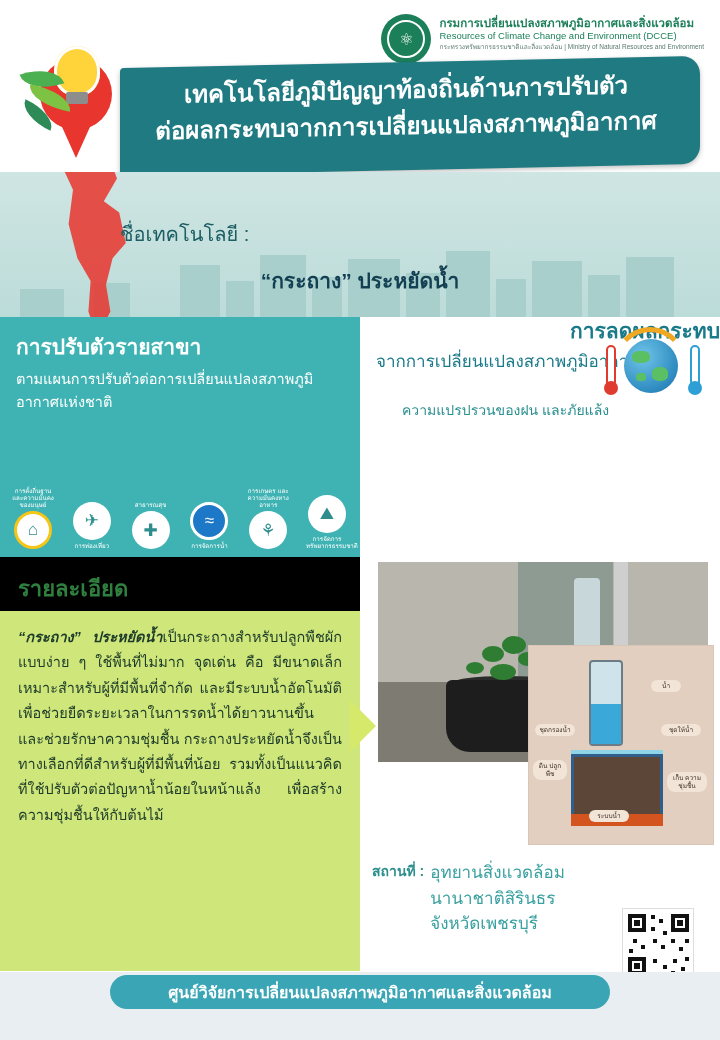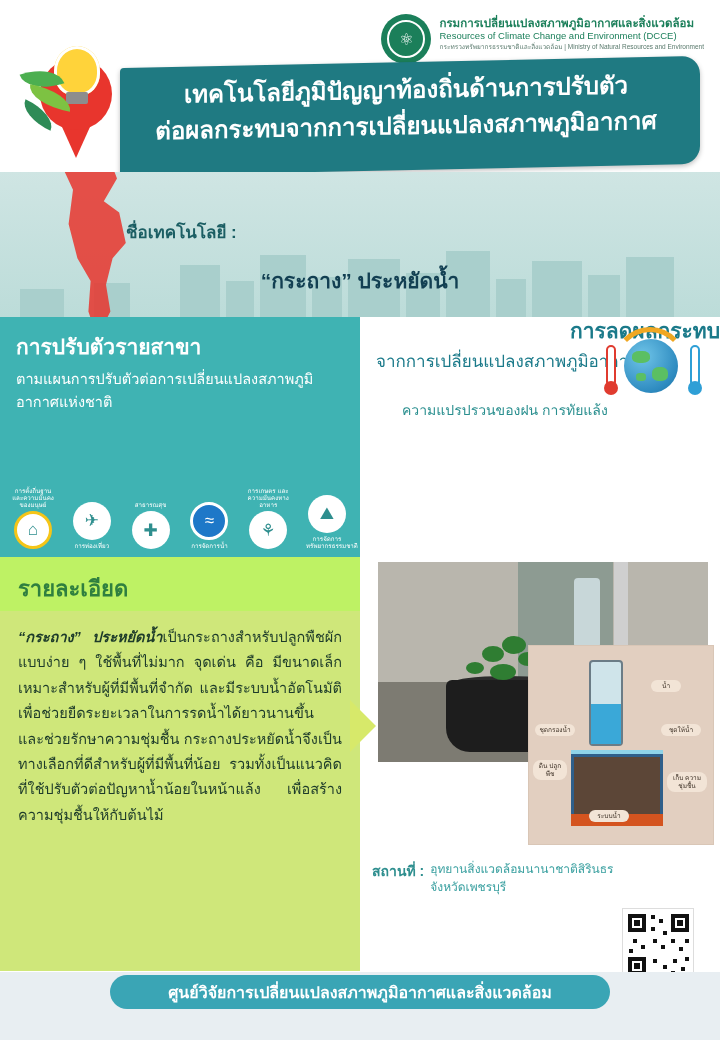--- a/index.html
+++ b/index.html
@@ -90,22 +90,22 @@
   .skyline { position:absolute; bottom:0; left:0; width:720px; height:72px; }
   .sky-b { position:absolute; bottom:0; background:#a9cfcc; }
   .map-thailand {
     position:absolute; left:40px; top:-24px; width:110px; height:190px;
     background:#e8352d; opacity:0.85;
     clip-path: polygon(38% 0%, 62% 4%, 70% 16%, 58% 28%, 72% 34%, 78% 50%,
                        66% 58%, 60% 72%, 64% 86%, 52% 100%, 44% 86%, 46% 70%,
                        34% 58%, 26% 40%, 30% 22%, 22% 12%);
   }
   .tech-name-label {
-    position:absolute; left:126px; top:46px;
-    font-size:17px; color:#1b5e63; font-weight:bold;
+    position:absolute; left:120px; top:46px;
+    font-size:20px; color:#1b5e63; font-weight:normal;
   }
   .tech-name-value {
     position:absolute; left:0; top:92px; width:720px; text-align:center;
     font-size:21px; color:#123f52; font-weight:bold;
   }
 
   
   .panel-left {
     position:absolute; top:317px; left:0; width:360px; height:240px;
     background:#3fb3b3;
@@ -163,21 +163,21 @@
   .thermo .bulbt {
     position:absolute; left:-4px; bottom:-10px; width:14px;height:14px;border-radius:50%;
     background:#e03b2f;
   }
   .thermo2 { border-color:#2e9fd6; }
   .thermo2 .bulbt { background:#2e9fd6; }
 
   
   .detail {
     position:absolute; top:557px; left:0; width:360px; height:383px;
-    background:#bef264;
+    background:#000000;
   }
   .detail h2 {
     font-size:22px; color:#2f7f3f; font-weight:bold; margin:14px 0 6px 18px;
   }
   .detail-body {
     position:absolute; top:54px; left:0; width:360px; height:360px;
     background:#cfe77a;
     padding:14px 18px;
     font-size:14.5px; color:#1d3b2a; line-height:1.75;
     text-align:justify;
@@ -216,21 +216,21 @@
   .pb-tank-top { position:absolute; left:42px; top:104px; width:92px; height:12px; background:#8fd3e8; }
   .pb-base { position:absolute; left:42px; top:168px; width:92px; height:12px; background:#d4541f; }
   .pb-lbl { position:absolute; font-size:6.5px; color:#3b2f24; background:#f2e4d6; border-radius:8px; padding:2px 4px; text-align:center; line-height:1.25;}
 
   
   .location {
     position:absolute; left:372px; top:860px; width:250px;
     display:flex; gap:6px;
   }
   .loc-label { font-size:14px; color:#2f8f8f; font-weight:bold; white-space:nowrap; }
-  .loc-value { font-size:12px; color:#3aa0a0; line-height:1.5; }
+  .loc-value { font-size:17px; color:#3aa0a0; line-height:1.5; }
 
   
   .qr-box { position:absolute; left:622px; top:908px; width:72px; height:72px; background:#fff; border:1px solid #ddd; }
   .qr-cell { position:absolute; background:#111; }
   .qr-caption { position:absolute; left:612px; top:984px; width:96px; text-align:center; font-size:8.5px; color:#2f8f8f; }
 
   
   .footer-bar {
     position:absolute; left:0; bottom:0; width:720px; height:68px;
     background:#e8eef2;
@@ -330,21 +330,21 @@
           <div class="ic-cap">การจัดการ
 ทรัพยากรธรรมชาติ</div>
         </div>
       </div>
     </div>
   </div>
 
   <div class="panel-right">
     <h2>การลดผลกระทบ</h2>
     <div class="sub">จากการเปลี่ยนแปลงสภาพภูมิอากาศ</div>
-    <div class="note">ความแปรปรวนของฝน การทัยแล้ง</div>
+    <div class="note">ความแปรปรวนของฝน และภัยแล้ง</div>
 
     <div class="arrow-arc"></div>
     <div class="globe">
       <div class="globe-land" style="left:8px;top:12px;width:18px;height:12px;"></div>
       <div class="globe-land" style="left:28px;top:28px;width:16px;height:14px;"></div>
       <div class="globe-land" style="left:12px;top:34px;width:10px;height:8px;"></div>
     </div>
     <div class="thermo" style="left:246px; top:28px; height:42px;">
       <div class="bulbt"></div>
     </div>

